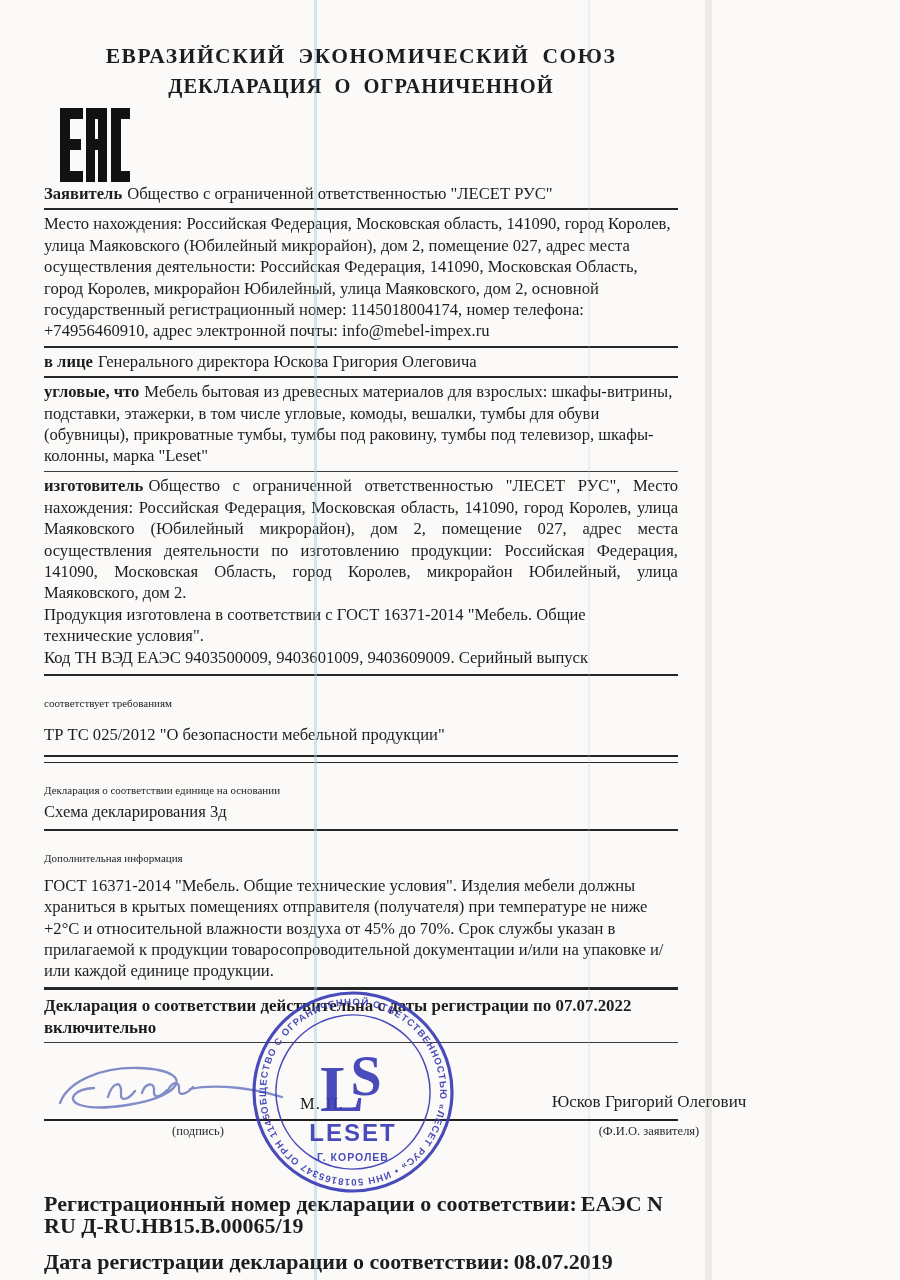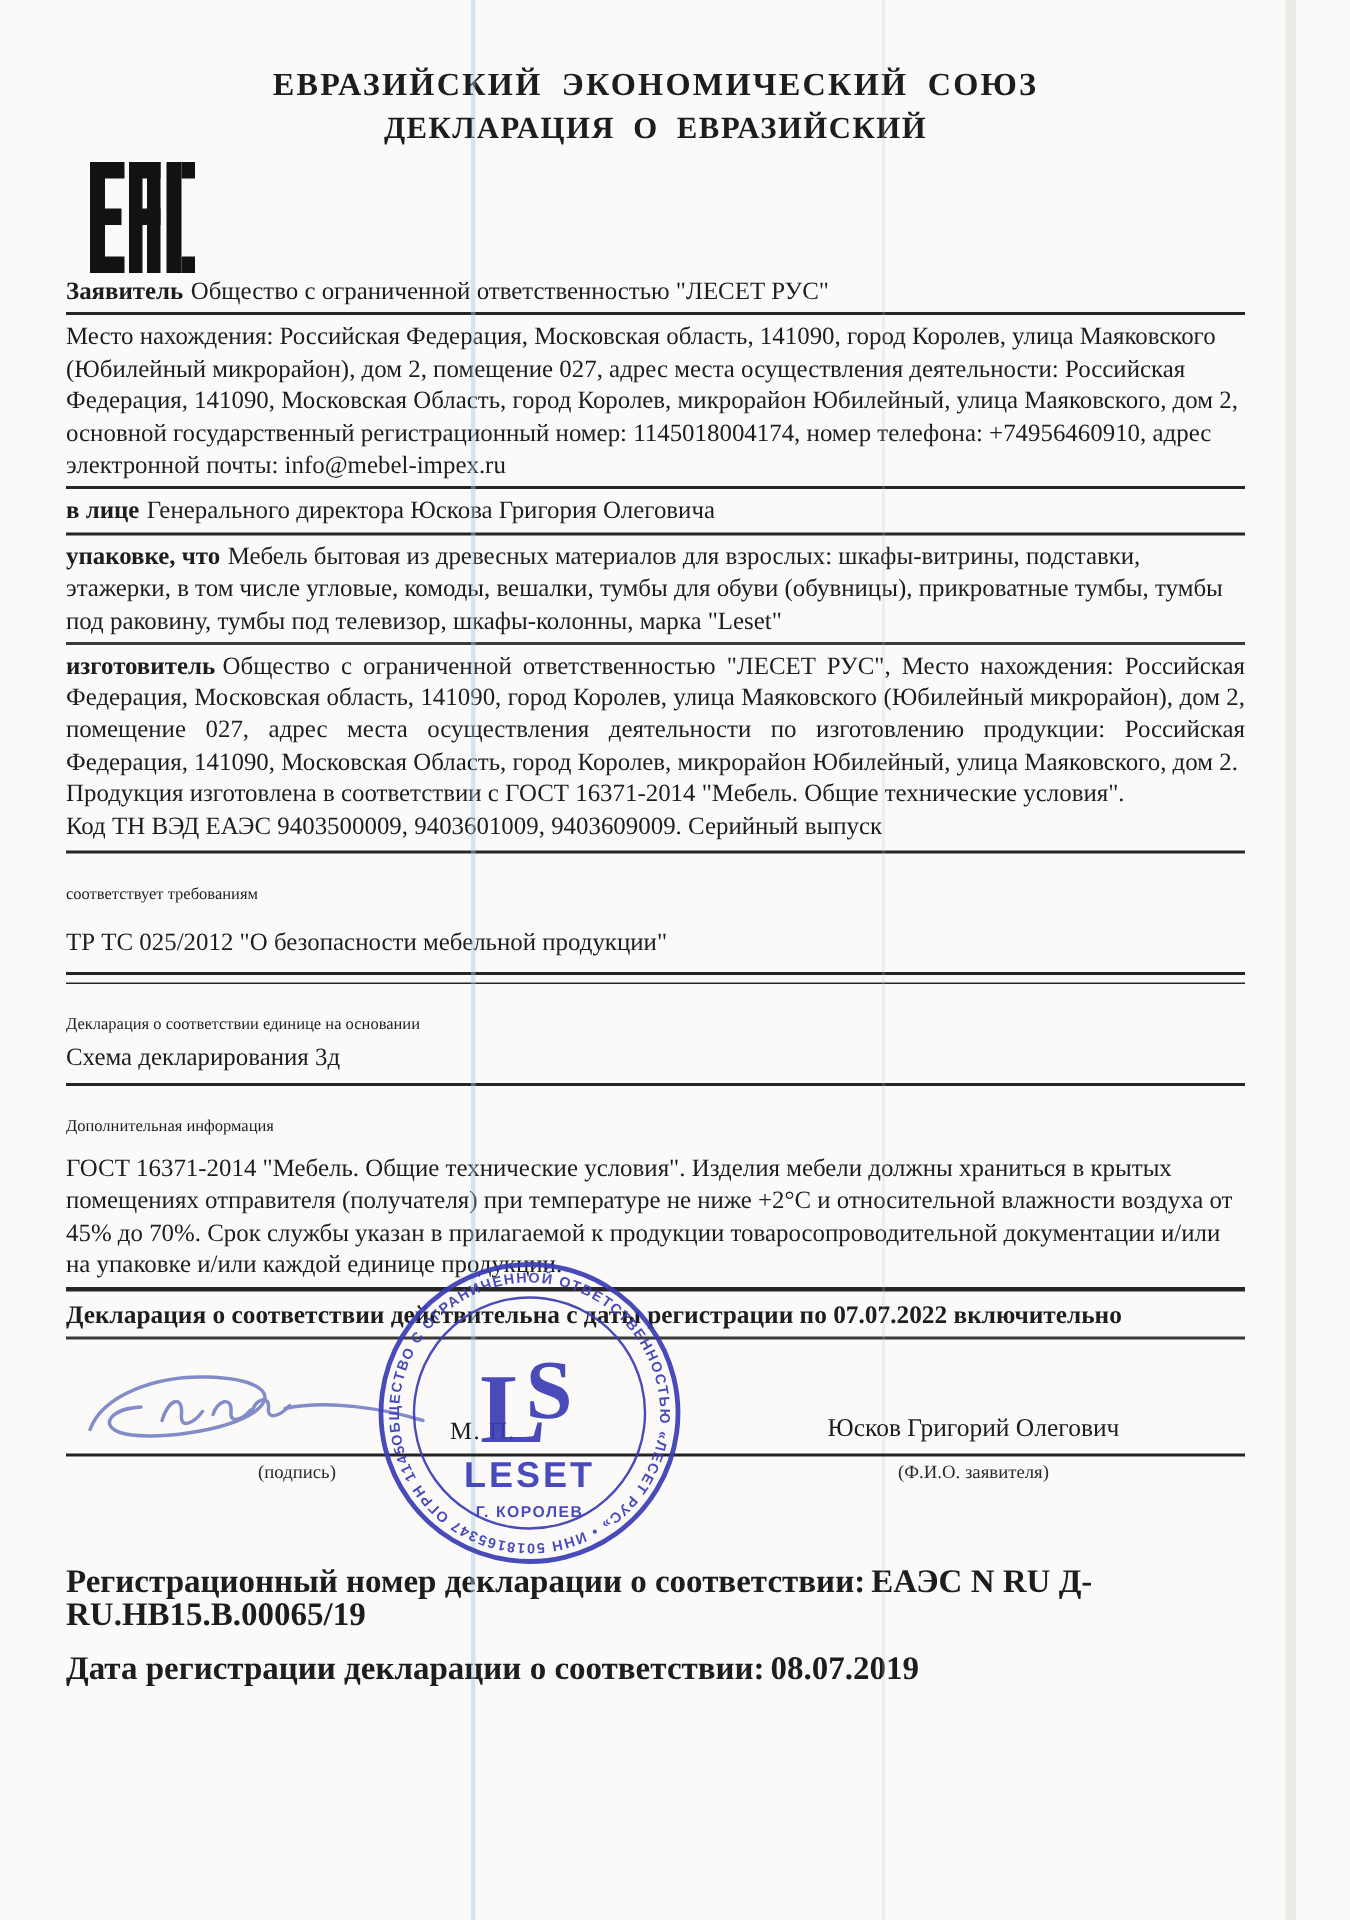--- a/index.html
+++ b/index.html
@@ -6,21 +6,21 @@
   body{
     width:900px;height:1280px;
     background:#fbfaf8;
     font-family:"Liberation Serif","DejaVu Serif",serif;
     color:#1d1d1d;
     position:relative;
     overflow:hidden;
   }
   .page{
     position:relative;
-    width:864px;height:1280px;
+    width:712px;height:1280px;
     box-sizing:border-box;
     padding:44px 34px 0 44px;
   }
   .scan-line{position:absolute;top:0;bottom:0;width:3px;background:rgba(160,205,228,.45);pointer-events:none;}
   .scan-line.faint{width:2px;background:rgba(175,205,225,.22);}
   .edge-strip{position:absolute;top:0;right:0;bottom:0;width:7px;background:#edebe8;}
   .title{ text-align:center; font-weight:bold; font-size:21.5px; line-height:25px; letter-spacing:1.5px; word-spacing:6px;}
   .title.second{font-size:20.5px; letter-spacing:1px; margin-top:5px;}
   .eac{position:absolute; left:60px; top:108px;}
   p{margin:0;}
@@ -50,21 +50,21 @@
 </head>
 <body>
 
 <div class="page">
 
   <div class="scan-line" style="left:314px"></div>
   <div class="scan-line faint" style="left:588px"></div>
   <div class="edge-strip"></div>
 
   <div class="title">ЕВРАЗИЙСКИЙ ЭКОНОМИЧЕСКИЙ СОЮЗ</div>
-  <div class="title second">ДЕКЛАРАЦИЯ О ЕВРАЗИЙСКИЙ</div>
+  <div class="title second">ДЕКЛАРАЦИЯ О ОГРАНИЧЕННОЙ</div>
 
   <div class="eac">
     <svg width="70" height="74" viewBox="0 0 70 74" aria-hidden="true">
       <g fill="#121212">
         <rect x="0" y="0" width="10" height="74"></rect>
         <rect x="10" y="0" width="13" height="11"></rect>
         <rect x="10" y="31" width="11" height="11"></rect>
         <rect x="10" y="63" width="13" height="11"></rect>
         <rect x="26" y="0" width="9" height="74"></rect>
         <rect x="38" y="0" width="9" height="74"></rect>
@@ -87,21 +87,21 @@
 
   <div class="rule"></div>
 
   <p class="body-text">
     <span class="lead">в лице</span><span>Генерального директора Юскова Григория Олеговича</span>
   </p>
 
   <div class="rule"></div>
 
   <p class="body-text">
-    <span class="lead">упаковке, что</span><span>Мебель бытовая из древесных материалов для взрослых: шкафы-витрины, подставки, этажерки, в том числе угловые, комоды, вешалки, тумбы для обуви (обувницы), прикроватные тумбы, тумбы под раковину, тумбы под телевизор, шкафы-колонны, марка "Leset"</span>
+    <span class="lead">угловые, что</span><span>Мебель бытовая из древесных материалов для взрослых: шкафы-витрины, подставки, этажерки, в том числе угловые, комоды, вешалки, тумбы для обуви (обувницы), прикроватные тумбы, тумбы под раковину, тумбы под телевизор, шкафы-колонны, марка "Leset"</span>
   </p>
 
   <div class="rule thin"></div>
 
   <p class="body-text justify">
     <span class="lead">изготовитель</span><span>Общество с ограниченной ответственностью "ЛЕСЕТ РУС", Место нахождения: Российская Федерация, Московская область, 141090, город Королев, улица Маяковского (Юбилейный микрорайон), дом 2, помещение 027, адрес места осуществления деятельности по изготовлению продукции: Российская Федерация, 141090, Московская Область, город Королев, микрорайон Юбилейный, улица Маяковского, дом 2.</span>
   </p>
 
   <p class="body-text">Продукция изготовлена в соответствии с ГОСТ 16371-2014 "Мебель. Общие технические условия".</p>
   <p class="body-text">Код ТН ВЭД ЕАЭС 9403500009, 9403601009, 9403609009. Серийный выпуск</p>

